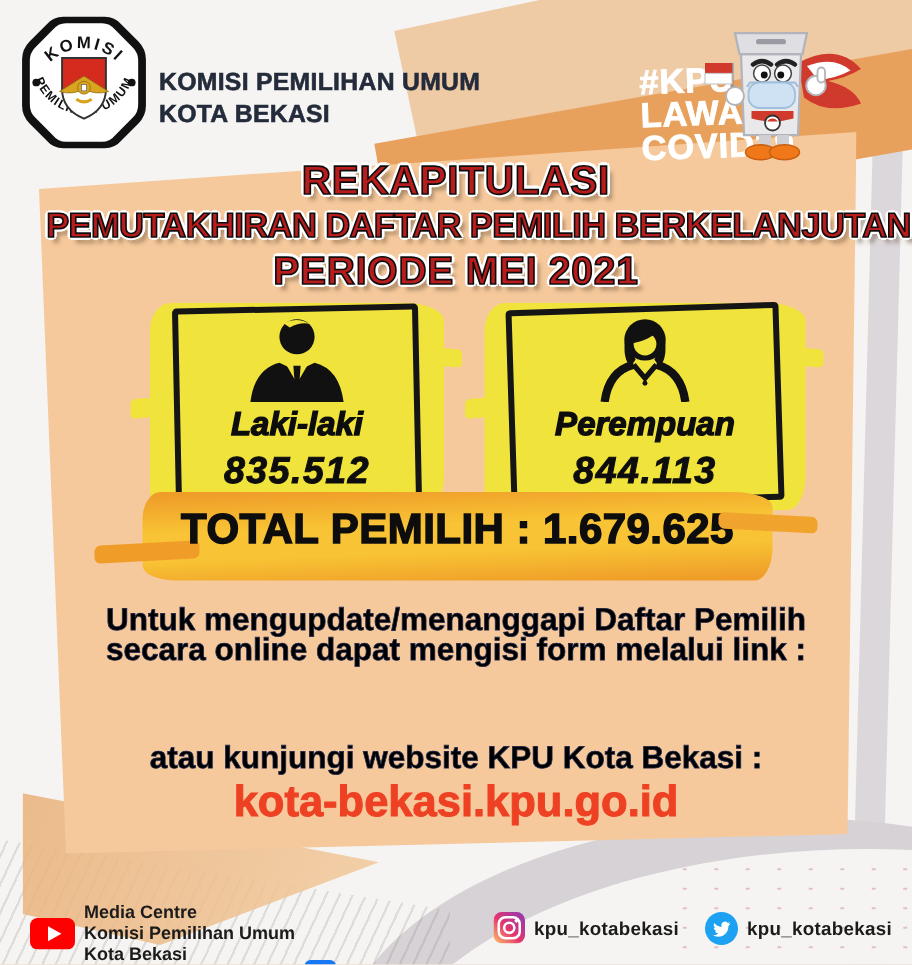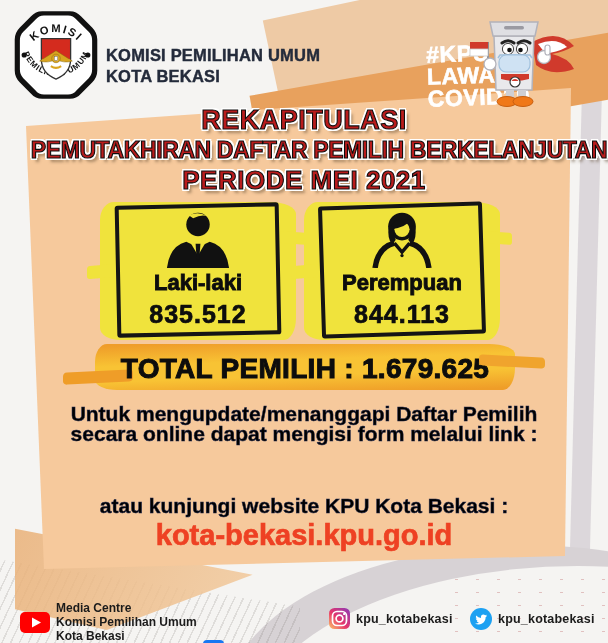--- a/index.html
+++ b/index.html
@@ -44,39 +44,39 @@
   .title{position:absolute;left:0;top:104px;width:608px;text-align:center;z-index:7;color:#b91c1c;}
   .title div{white-space:nowrap;font-weight:bold;-webkit-text-stroke:1.1px #0d0d0d;
     text-shadow:
       -2.2px 0 0 #fff, 2.2px 0 0 #fff, 0 -2.2px 0 #fff, 0 2.2px 0 #fff,
       -1.6px -1.6px 0 #fff, 1.6px -1.6px 0 #fff, -1.6px 1.6px 0 #fff, 1.6px 1.6px 0 #fff,
       3.5px 4px 3px rgba(90,70,45,.5);}
   .title-l1{font-size:27px;line-height:32px;letter-spacing:.5px;}
   .title-l2{font-size:23px;line-height:29px;letter-spacing:-.4px;padding-left:30px;}
   .title-l3{font-size:26px;line-height:30px;letter-spacing:.5px;}
   
-  .card{position:absolute;top:198px;width:196px;height:148px;z-index:7;}
-  .card.male{left:100px;} .card.female{left:304px;}
+  .card{position:absolute;top:198px;width:196px;height:148px;z-index:7;font-style:italic;}
+  .card.male{left:100px;} .card.female{left:323px;padding-left:18px;}
   .brush{position:absolute;inset:4px 0 6px 0;background:#f0e33c;
     border-radius:14px 26px 12px 20px / 18px 12px 22px 12px;}
   .brush::before{content:"";position:absolute;left:-13px;top:46%;width:30px;height:13px;
     background:#f0e33c;transform:skewY(-5deg);border-radius:3px;}
   .brush::after{content:"";position:absolute;right:-12px;top:22%;width:28px;height:12px;
     background:#f0e33c;transform:skewY(4deg);border-radius:3px;}
   .frame{position:absolute;left:16px;top:6px;right:16px;bottom:10px;
     border:4px solid #151515;border-radius:3px;}
   .card.male .frame{transform:rotate(-1.2deg);}
   .card.female .frame{transform:rotate(-1.8deg);}
   .card-icon{position:absolute;left:50%;top:12px;transform:translateX(-50%);width:76px;height:58px;}
   .card-label{position:absolute;left:0;right:0;top:72px;text-align:center;
     font-size:22px;font-weight:bold;color:#0d0d0d;-webkit-text-stroke:.9px #0d0d0d;}
   .card-value{position:absolute;left:0;right:0;top:102px;text-align:center;
     font-size:25px;font-weight:bold;color:#0d0d0d;letter-spacing:1px;-webkit-text-stroke:.7px #0d0d0d;}
   
-  .total{position:absolute;left:95px;top:344px;width:420px;height:46px;z-index:7;
+  .total{position:absolute;left:95px;top:328px;width:420px;height:59px;z-index:7;
     background:linear-gradient(178deg,#ef9d29 4%,#f8c334 38%,#f8c334 64%,#ef9d28 96%);
     border-radius:12px 26px 12px 22px / 18px 10px 22px 10px;}
   .total::before{content:"";position:absolute;left:-32px;top:58%;width:70px;height:12px;
     background:#ef9d28;transform:skewY(-3deg);border-radius:4px;}
   .total::after{content:"";position:absolute;right:-30px;top:26%;width:66px;height:11px;
     background:#f0a42d;transform:skewY(3deg);border-radius:4px;}
   .total-text{position:absolute;left:0;right:0;top:9px;text-align:center;
     font-size:28px;font-weight:bold;color:#0d0d0d;-webkit-text-stroke:1px #0d0d0d;letter-spacing:.3px;}
   
   .info-navy{position:absolute;left:0;width:608px;text-align:center;z-index:7;

